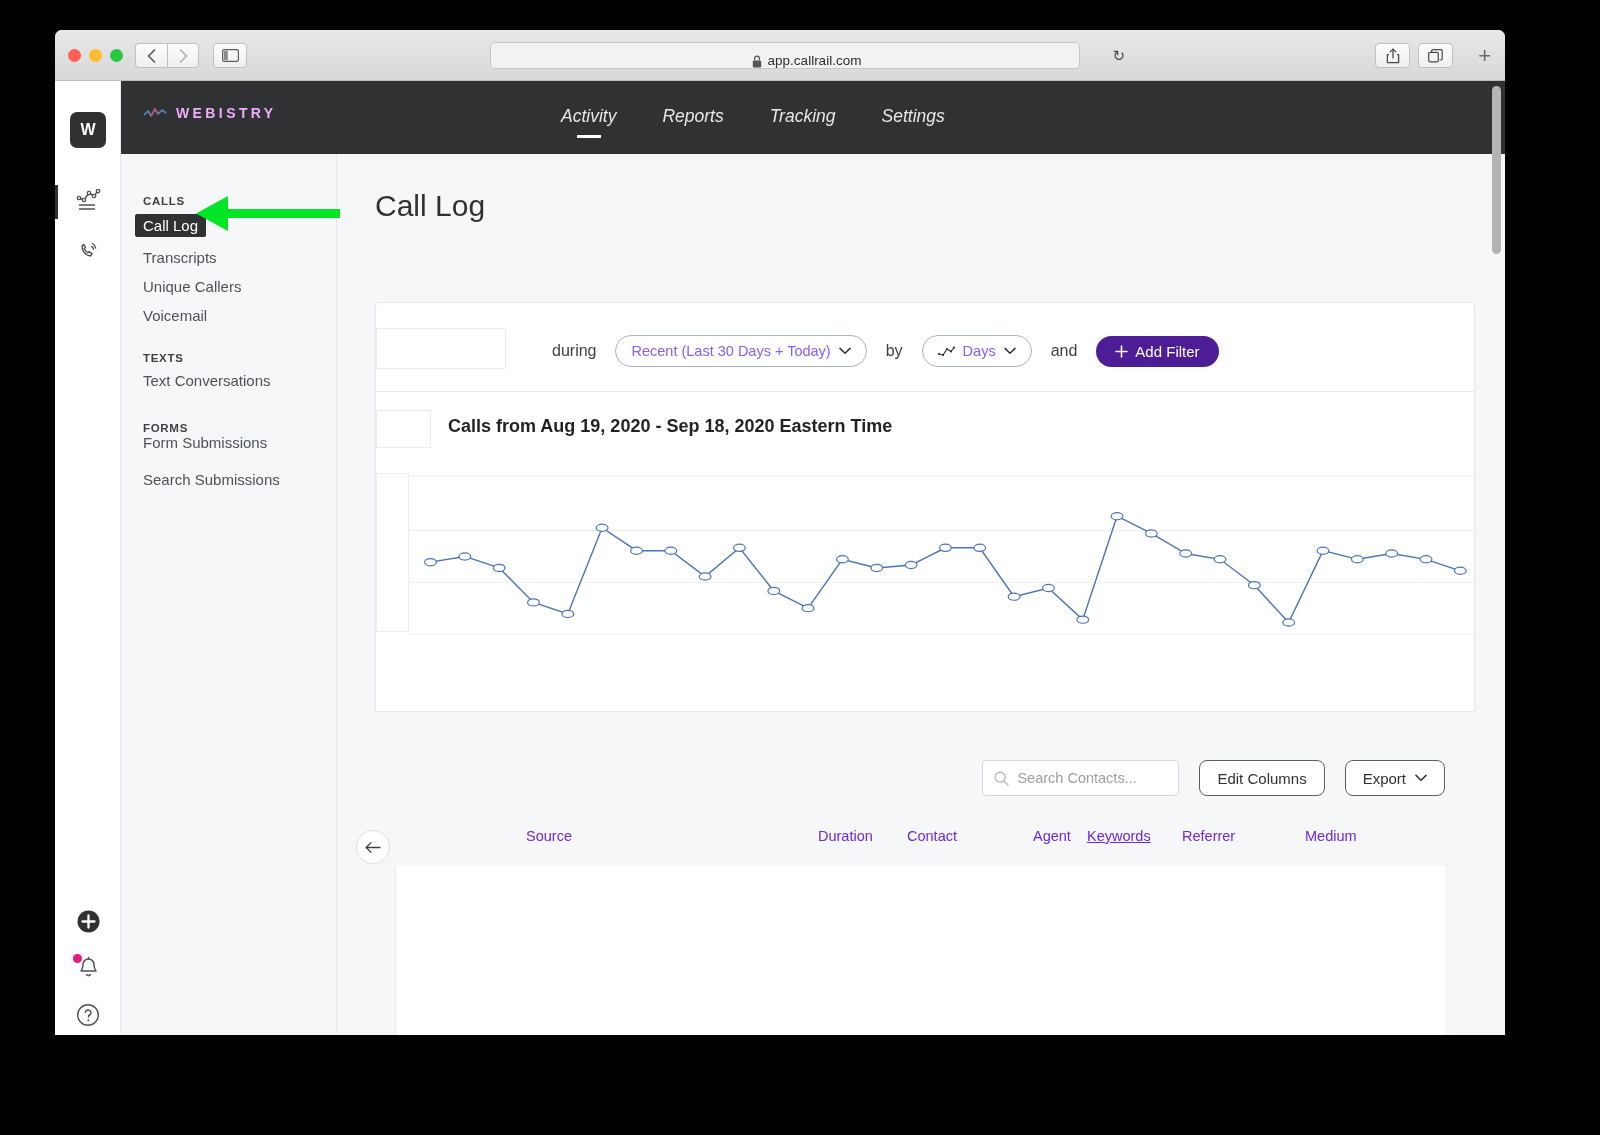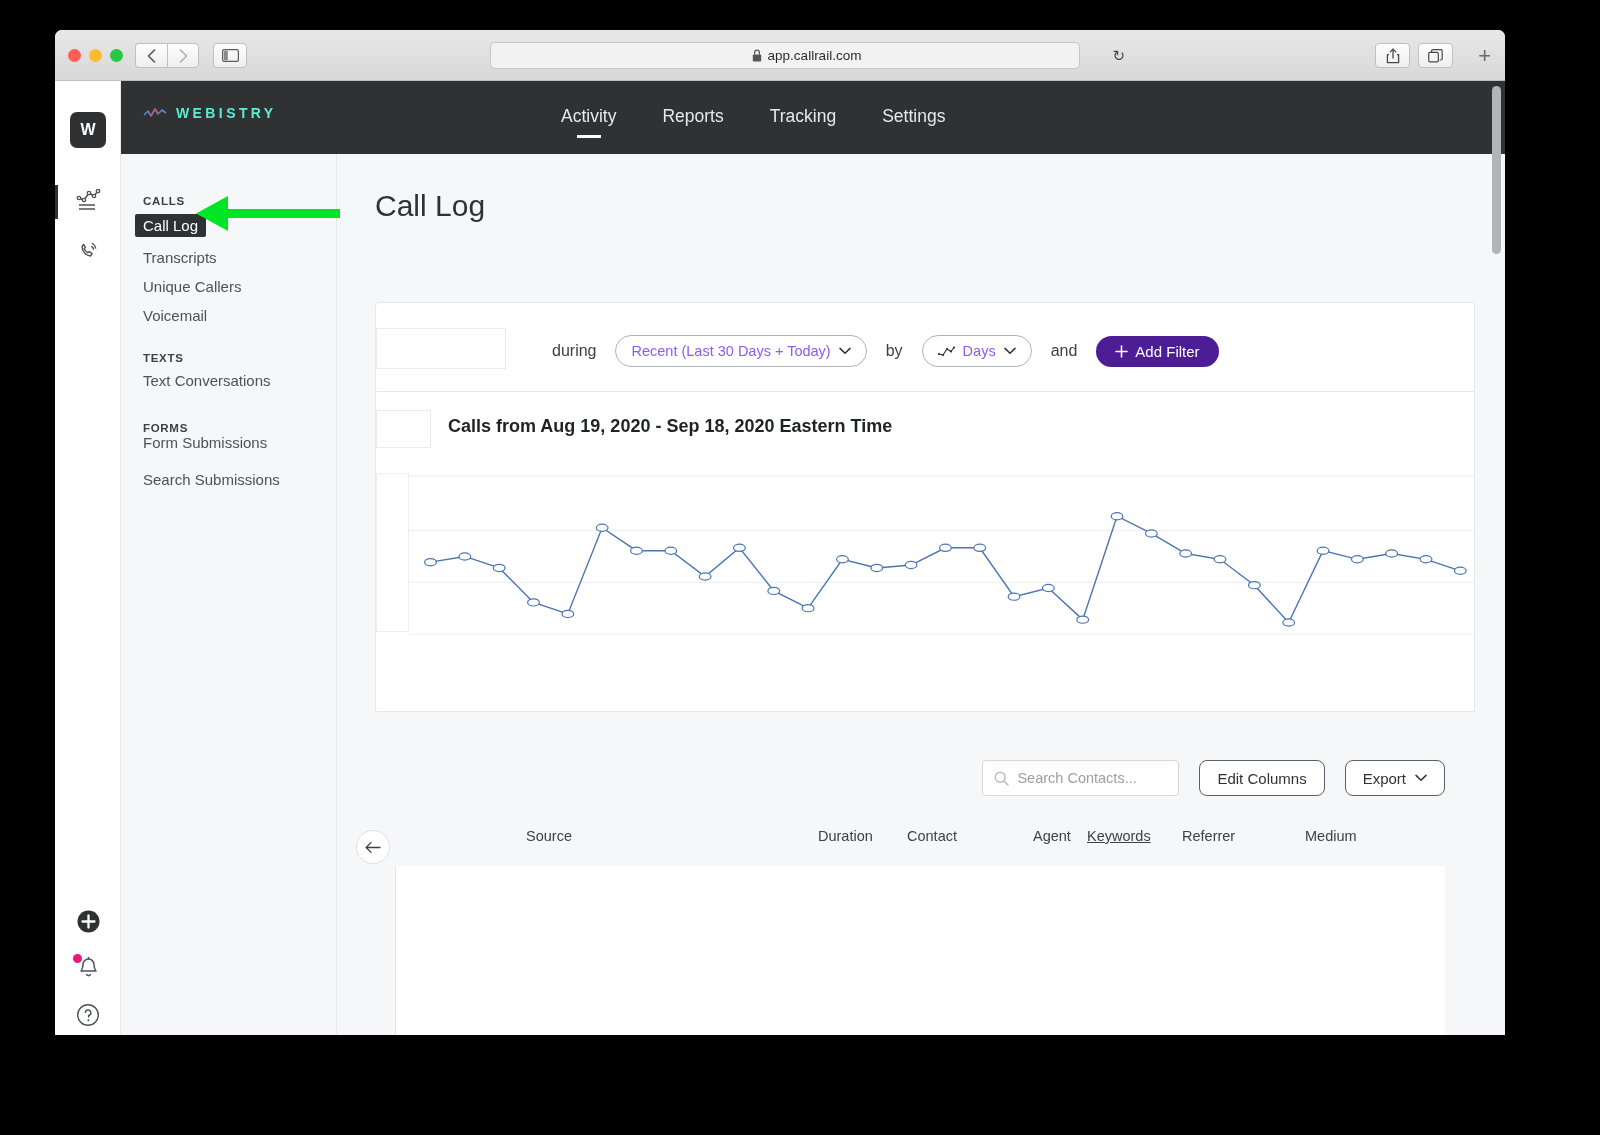--- a/index.html
+++ b/index.html
@@ -33,21 +33,21 @@
   #nav-fwd  { left:112px; border-radius:0 4px 4px 0; color:#b0b0b0; }
   #sidebar-toggle {
     position:absolute; left:158px; top:13px; width:34px; height:25px;
     background:linear-gradient(#fdfdfd,#efefef); border:1px solid #c0c0c0;
     border-radius:4px; display:flex; align-items:center; justify-content:center;
   }
 
   #urlbar {
     position:absolute; left:435px; top:12px; width:590px; height:27px;
     background:#f2f2f2; border:1px solid #c6c6c6; border-radius:5px;
-    display:flex; align-items:center; justify-content:center; gap:6px;padding-left:43px;
+    display:flex; align-items:flex-end; justify-content:center; gap:6px;padding-left:43px;
   }
   #url-text { font-size:13.5px; color:#2d2d2d; }
   #reload-icon { position:absolute; right:-46px; top:4px; font-size:15px; color:#4a4a4a; }
 
   .tbbtn {
     position:absolute; top:13px; width:35px; height:25px;
     background:linear-gradient(#fdfdfd,#efefef); border:1px solid #c0c0c0;
     border-radius:4px; display:flex; align-items:center; justify-content:center;
     color:#4a4a4a;
   }
@@ -84,23 +84,23 @@
     position:absolute; right:18px; top:-2px; width:9px; height:9px;
     border-radius:50%; background:#e8187f;
   }
 
   
   #topbar {
     position:absolute; left:66px; top:0; right:0; height:73px; background:#2f3133;
   }
   #brand { position:absolute; left:22px; top:24px; display:flex; align-items:center; gap:9px; }
   #brand-name {
-    color:#5eead4; font-size:14px; letter-spacing:3.4px; font-weight:bold;text-align:center;
-  }
-  #topnav { position:absolute; left:440px; top:0; display:flex; gap:46px; height:73px; align-items:center; }
+    color:#f0abfc; font-size:14px; letter-spacing:3.4px; font-weight:bold;text-align:center;
+  }
+  #topnav { position:absolute; left:440px; top:0; display:flex; gap:46px; height:73px; align-items:center;font-style:italic; }
   .topnav-item {
     color:#e6e8ea; font-size:17.5px; position:relative; padding-bottom:3px;
   }
   .topnav-item.active::after {
     content:""; position:absolute; left:50%; transform:translateX(-50%);
     bottom:-8px; width:24px; height:2.5px; background:#fff;
   }
 
   
   #subnav {
@@ -189,21 +189,21 @@
   #table-card {
     position:absolute; left:58px; top:712px; right:60px; bottom:-20px;
     background:#fff; border-left:1px solid #e4e7eb; border-top:none;
   }
   #collapse-btn {
     position:absolute; left:-40px; top:-36px; width:34px; height:34px; border-radius:50%;
     background:#fff; border:1px solid #dcdfe3; display:flex; align-items:center;
     justify-content:center; color:#3d4144; font-size:15px;
   }
   #table-header { position:absolute; left:0; top:-38px; right:0; height:30px; }
-  .th { position:absolute; font-size:14.5px; color:#404040; white-space:nowrap; }
+  .th { position:absolute; font-size:14.5px; color:#6d28d9; white-space:nowrap; }
   #table-body { position:absolute; left:0; top:0; right:0; bottom:0; background:#fff; }
 
   
   #page-scrollbar {
     position:absolute; right:4px; top:5px; width:9px; height:168px;
     background:#b4b4b4; border-radius:5px;
   }
 
   
   #annotation-arrow { position:absolute; left:190px; top:192px; width:160px; height:44px; }

